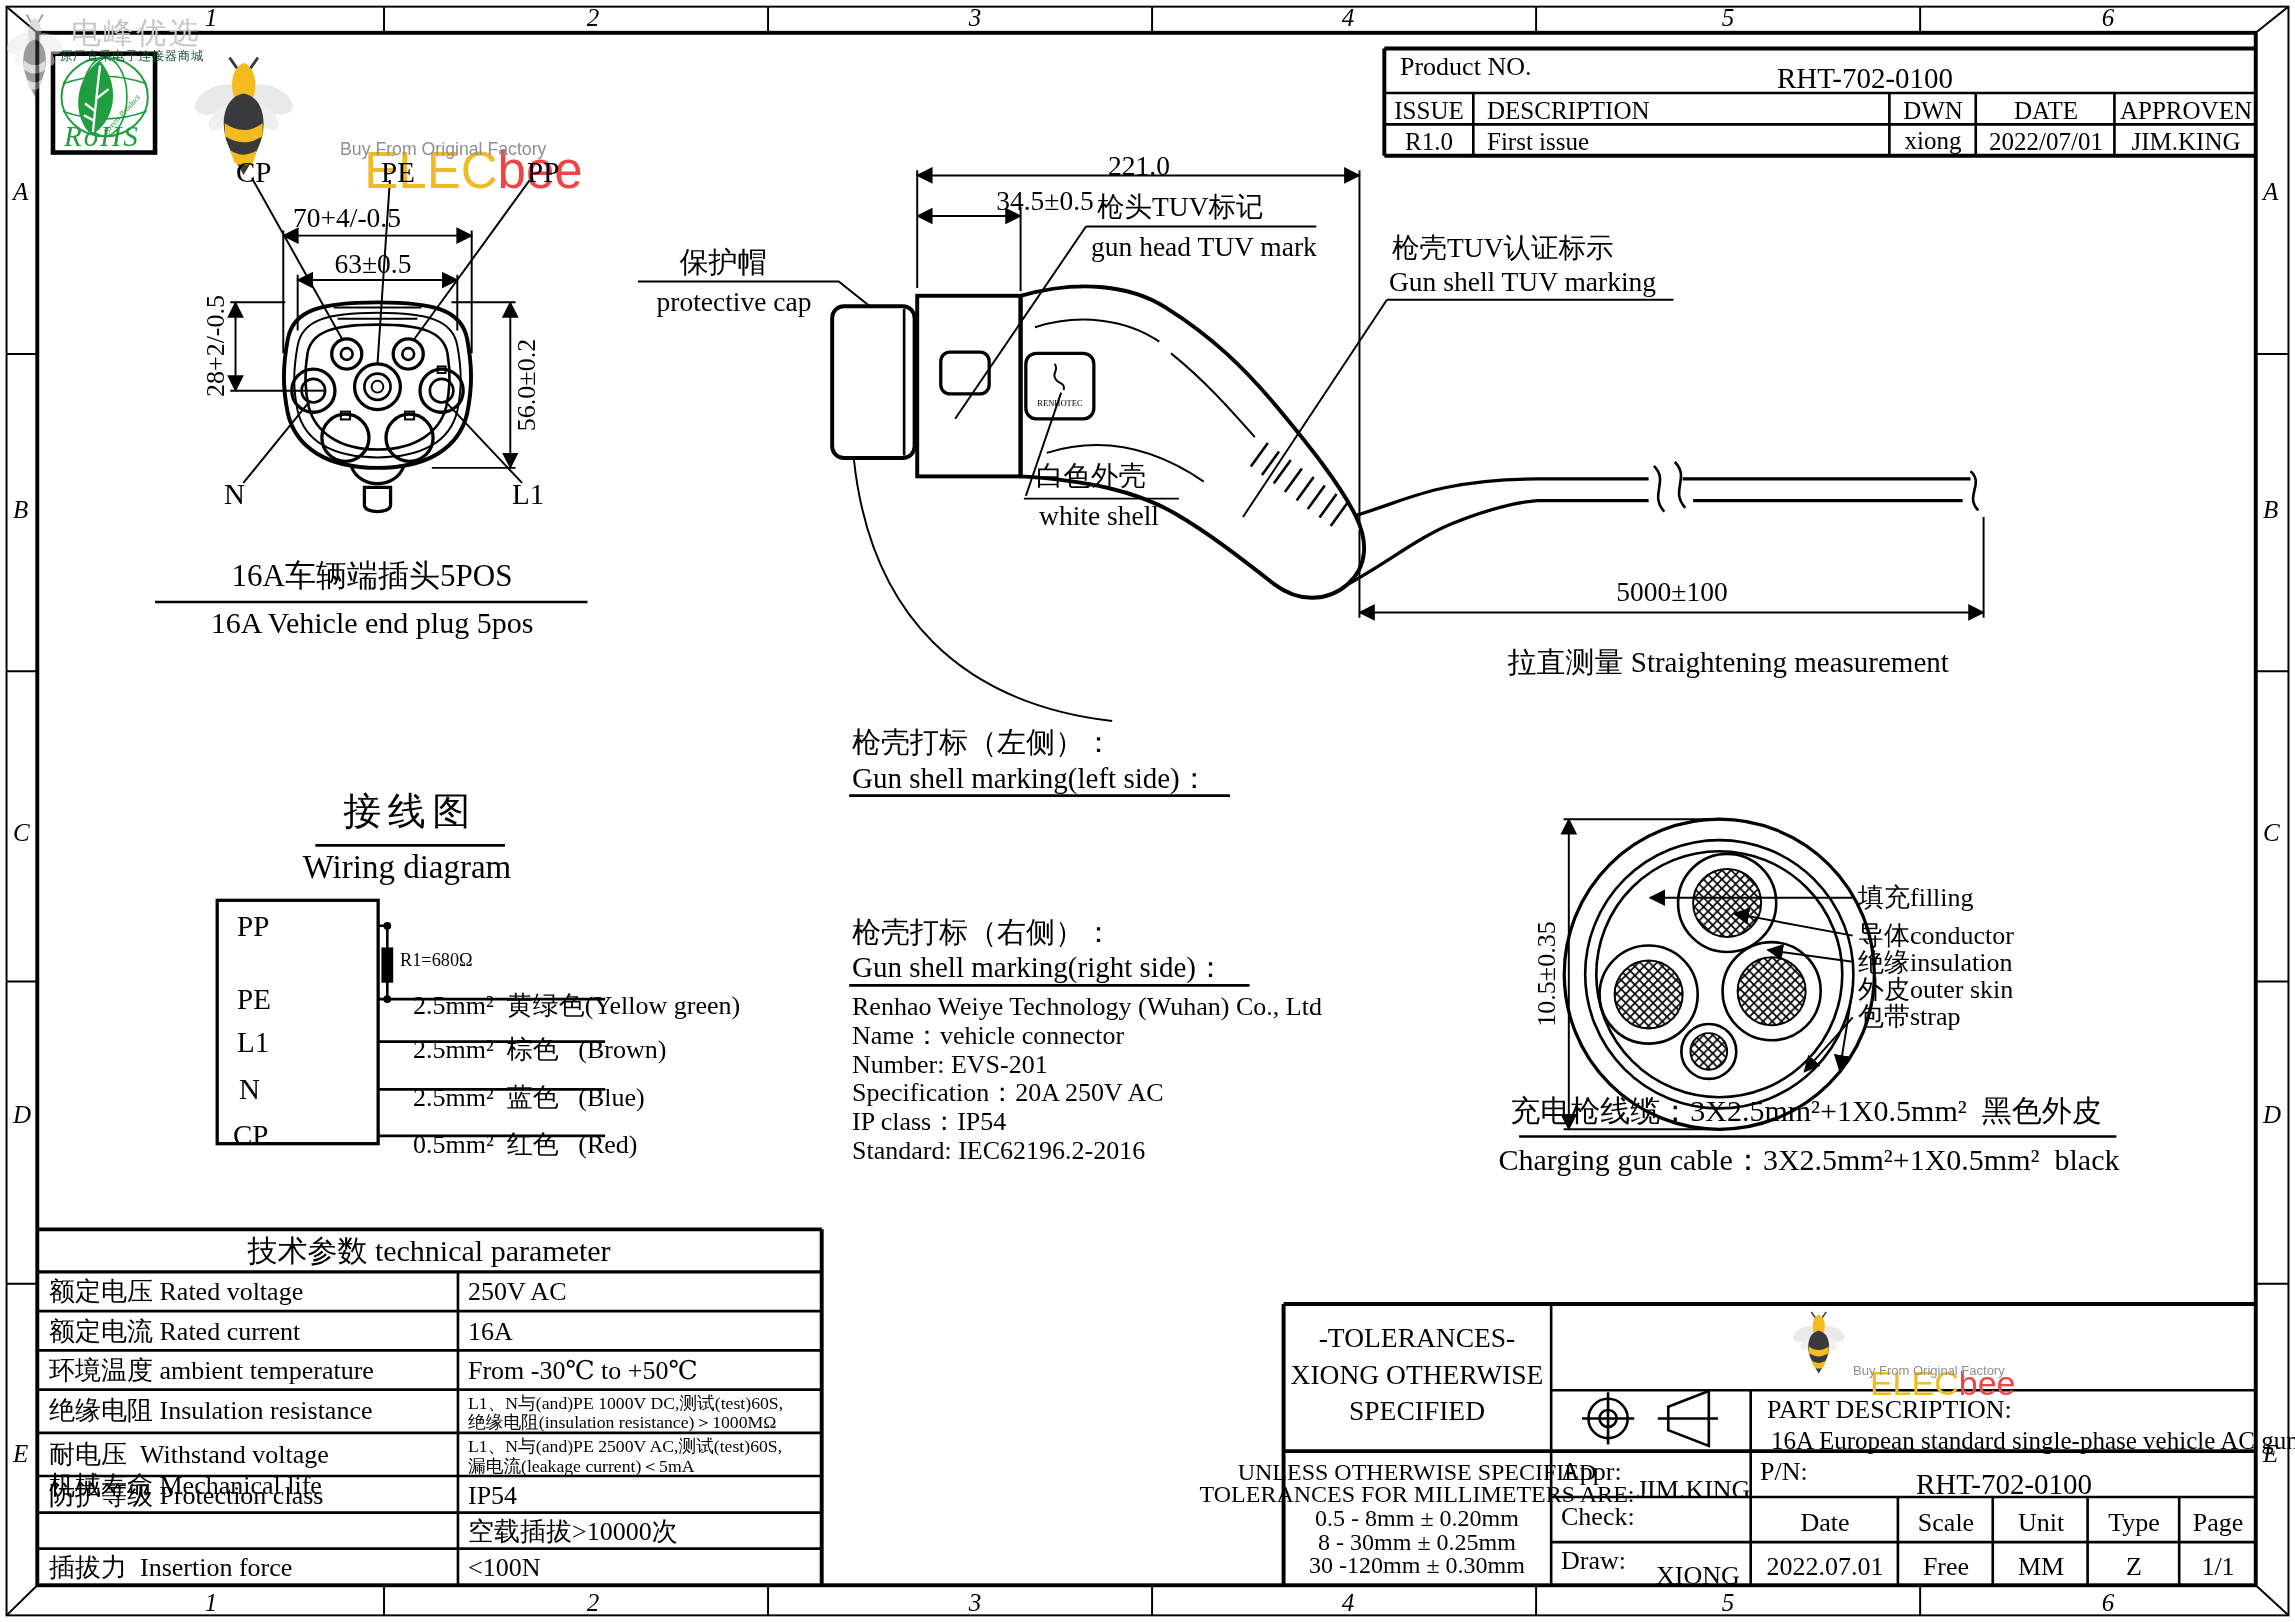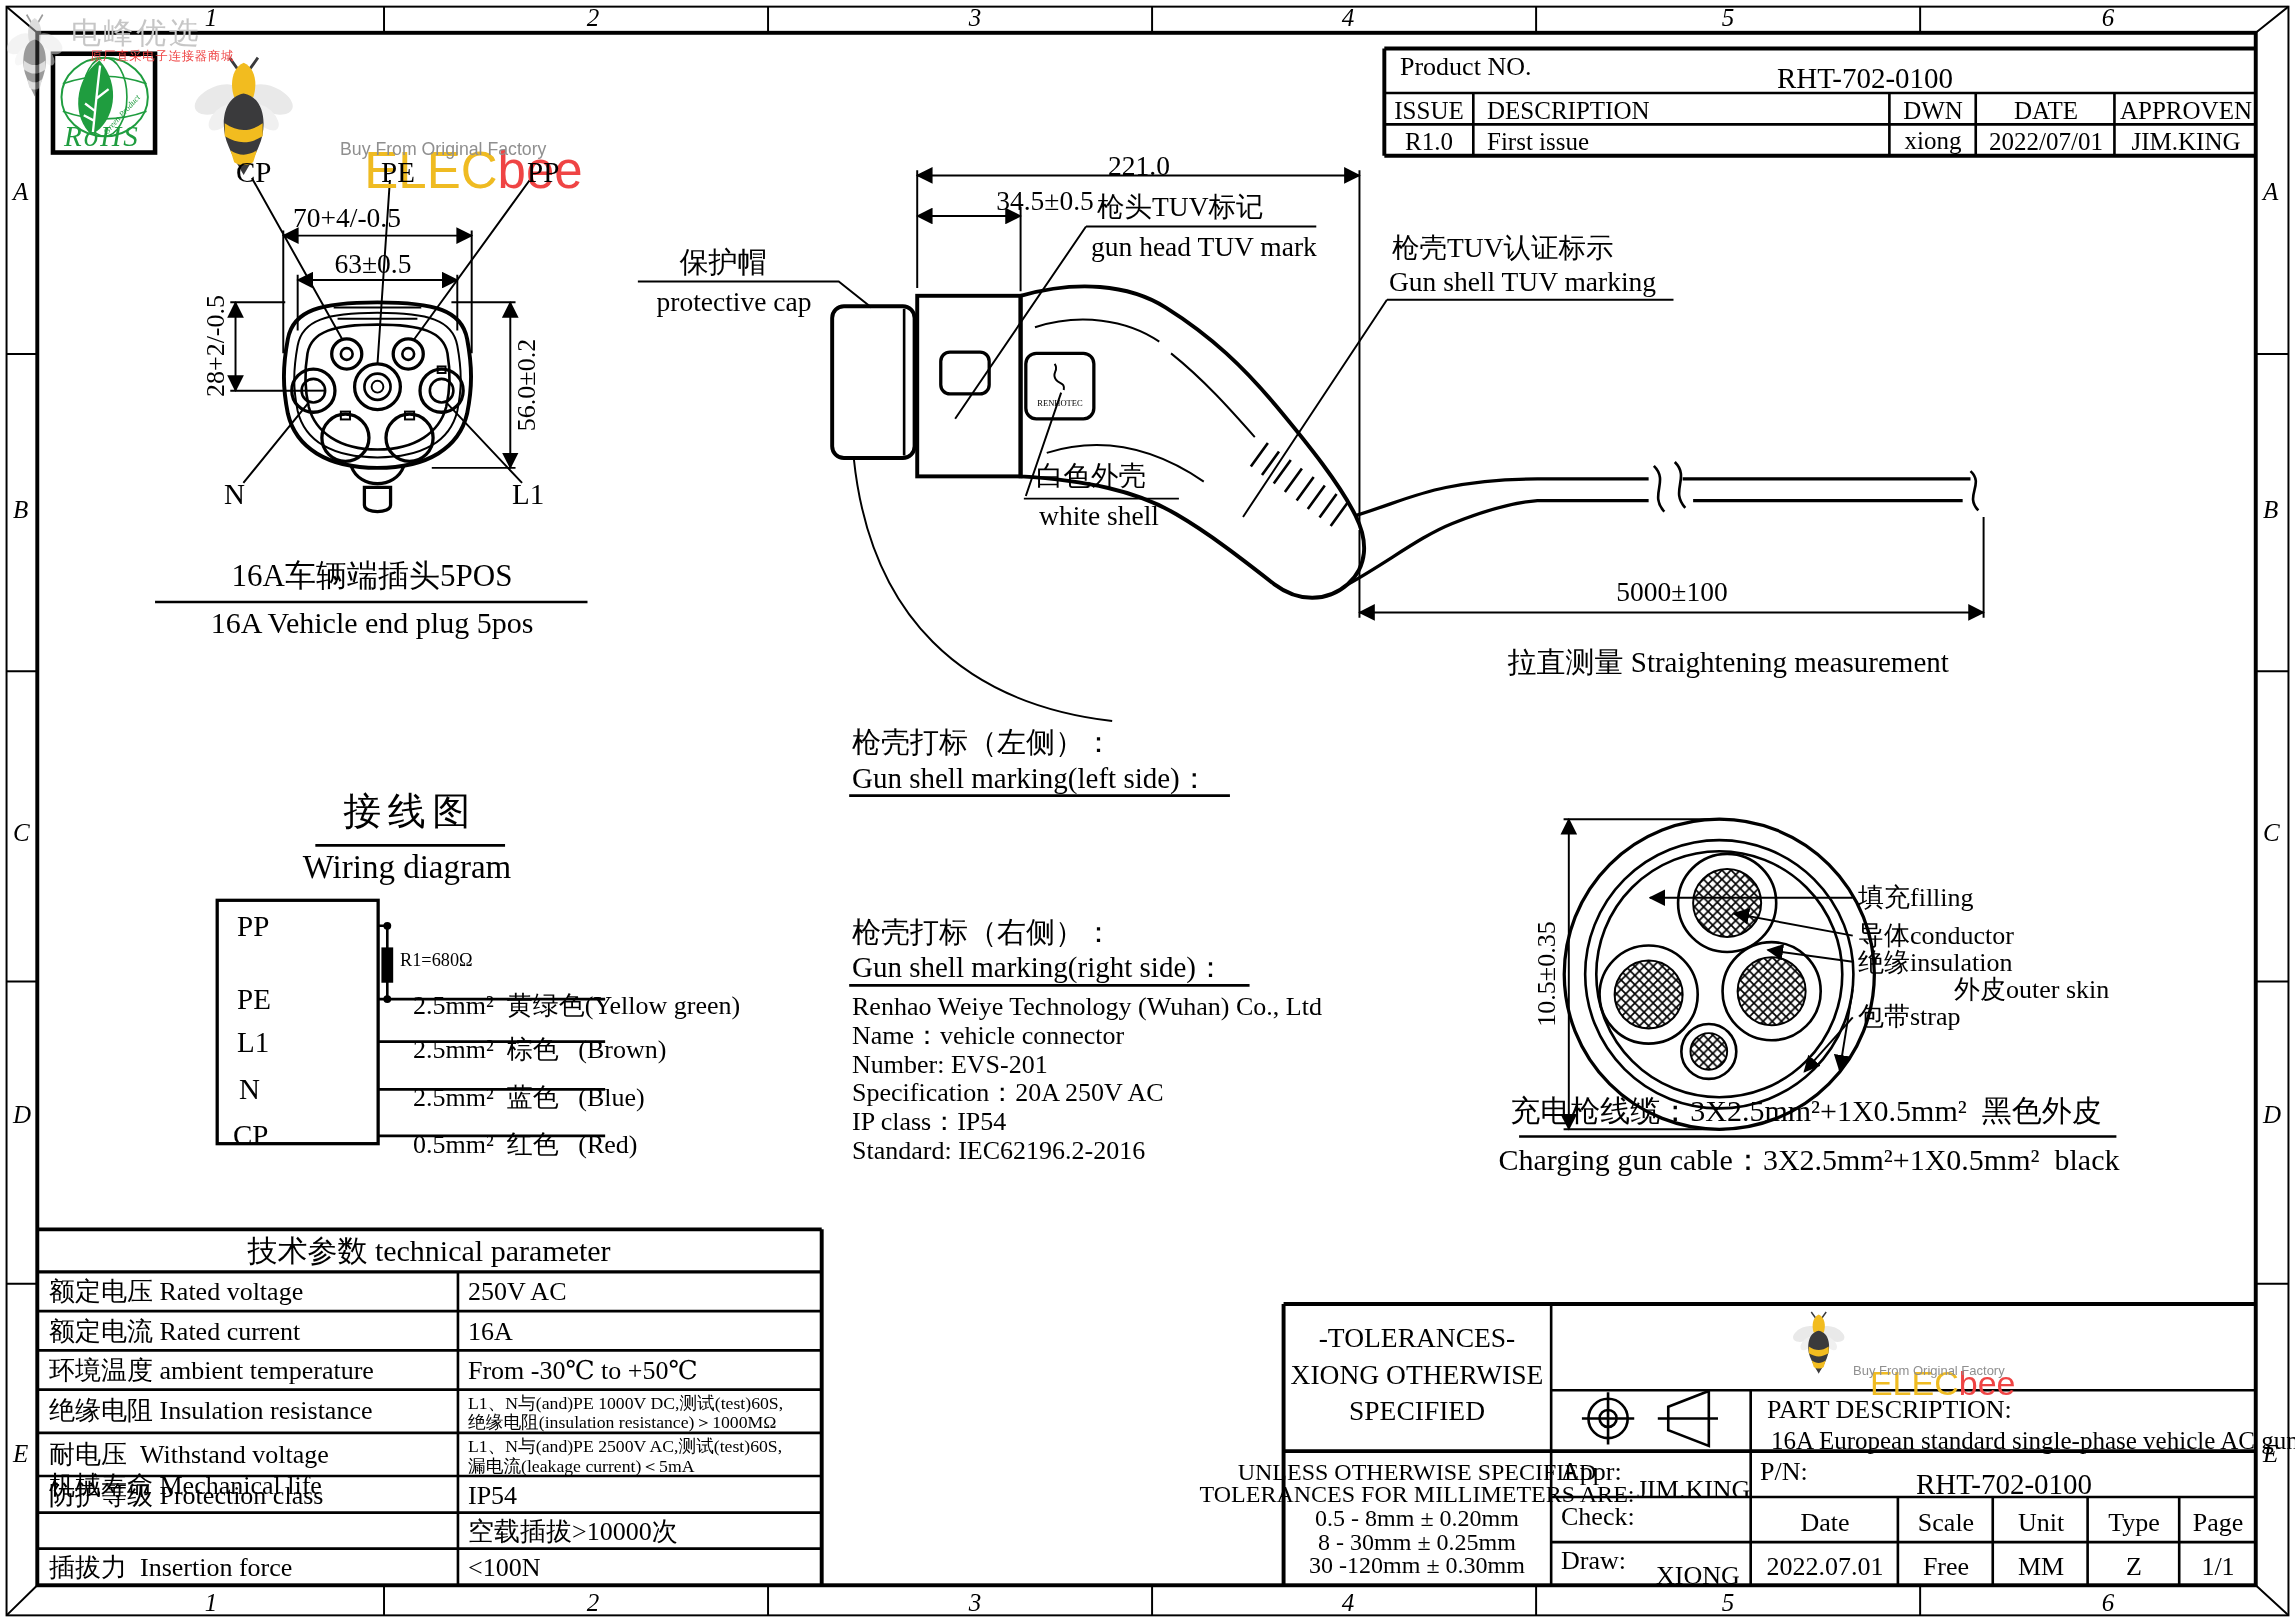--- a/index.html
+++ b/index.html
@@ -221,21 +221,21 @@
 <div class="t zl" style="left:13px;top:819px">C</div>
 <div class="t zl" style="left:13px;top:1101px">D</div>
 <div class="t zl" style="left:13px;top:1440px">E</div>
 <div class="t zl" style="left:2263px;top:178px">A</div>
 <div class="t zl" style="left:2263px;top:496px">B</div>
 <div class="t zl" style="left:2263px;top:819px">C</div>
 <div class="t zl" style="left:2263px;top:1101px">D</div>
 <div class="t zl" style="left:2263px;top:1440px">E</div>
 
 <div class="t f46 gray b" style="left:71px;top:15.7px;letter-spacing:2.6px">电峰优选</div>
-<div class="t f19" style="left:90px;top:50px;color:#ef4444;letter-spacing:0.7px">原厂直采电子连接器商城</div>
+<div class="t f19" style="left:60px;top:50px;color:#14532d;letter-spacing:0.7px">原厂直采电子连接器商城</div>
 <div class="t f44 it b rohs" style="left:64px;top:120px;letter-spacing:2px">RoHS</div>
 <div class="t f13 it rohs" style="left:97px;top:110px;transform:rotate(-48deg)">Green Product</div>
 <div class="t f78 b" style="left:336px;top:85px;font-family:'Liberation Sans','DejaVu Sans',sans-serif">
   <span class="elec">ELEC</span><span class="beec">bee</span>
 </div>
 <div class="t f27 tag" style="left:340px;top:140px;font-family:'Liberation Sans','DejaVu Sans',sans-serif">Buy From Original Factory</div>
 
 <div class="t f40" style="left:1400px;top:52px">Product NO.</div>
 <div class="t f44 c" style="left:1865px;top:62px">RHT-702-0100</div>
 <div class="t f38 c" style="left:1429px;top:97px">ISSUE</div>
@@ -306,21 +306,21 @@
   <span>2.5mm²</span>  <span>蓝色</span>   <span>(Blue)</span>
 </div>
 <div class="t f40" style="left:400px;top:1101px">
   <span>0.5mm²</span>  <span>红色</span>   <span>(Red)</span>
 </div>
 
 <div class="t f40 v" style="left:1547px;top:974px">10.5±0.35</div>
 <div class="t f40" style="left:1858px;top:883px"><span>填充</span><span>filling</span></div>
 <div class="t f40" style="left:1858px;top:921px"><span>导体</span><span>conductor</span></div>
 <div class="t f40" style="left:1858px;top:948px"><span>绝缘</span><span>insulation</span></div>
-<div class="t f40" style="left:1954px;top:975px"><span>外皮</span><span>outer skin</span></div>
+<div class="t f40" style="left:1858px;top:975px"><span>外皮</span><span>outer skin</span></div>
 <div class="t f40" style="left:1858px;top:1002px"><span>包带</span><span>strap</span></div>
 <div class="t f46 c" style="left:1806px;top:1094px">充电枪线缆：3X2.5mm²+1X0.5mm²  黑色外皮</div>
 <div class="t f46 c" style="left:1809px;top:1143px">Charging gun cable：3X2.5mm²+1X0.5mm²  black</div>
 
 <div class="t f46 c" style="left:429px;top:1234px">技术参数 technical parameter</div>
 <div class="t f40" style="left:49px;top:1277px">额定电压 Rated voltage</div>
 <div class="t f40" style="left:468px;top:1277px">250V AC</div>
 <div class="t f40" style="left:49px;top:1317px">额定电流 Rated current</div>
 <div class="t f40" style="left:468px;top:1317px">16A</div>
 <div class="t f40" style="left:49px;top:1356px">环境温度 ambient temperature</div>

